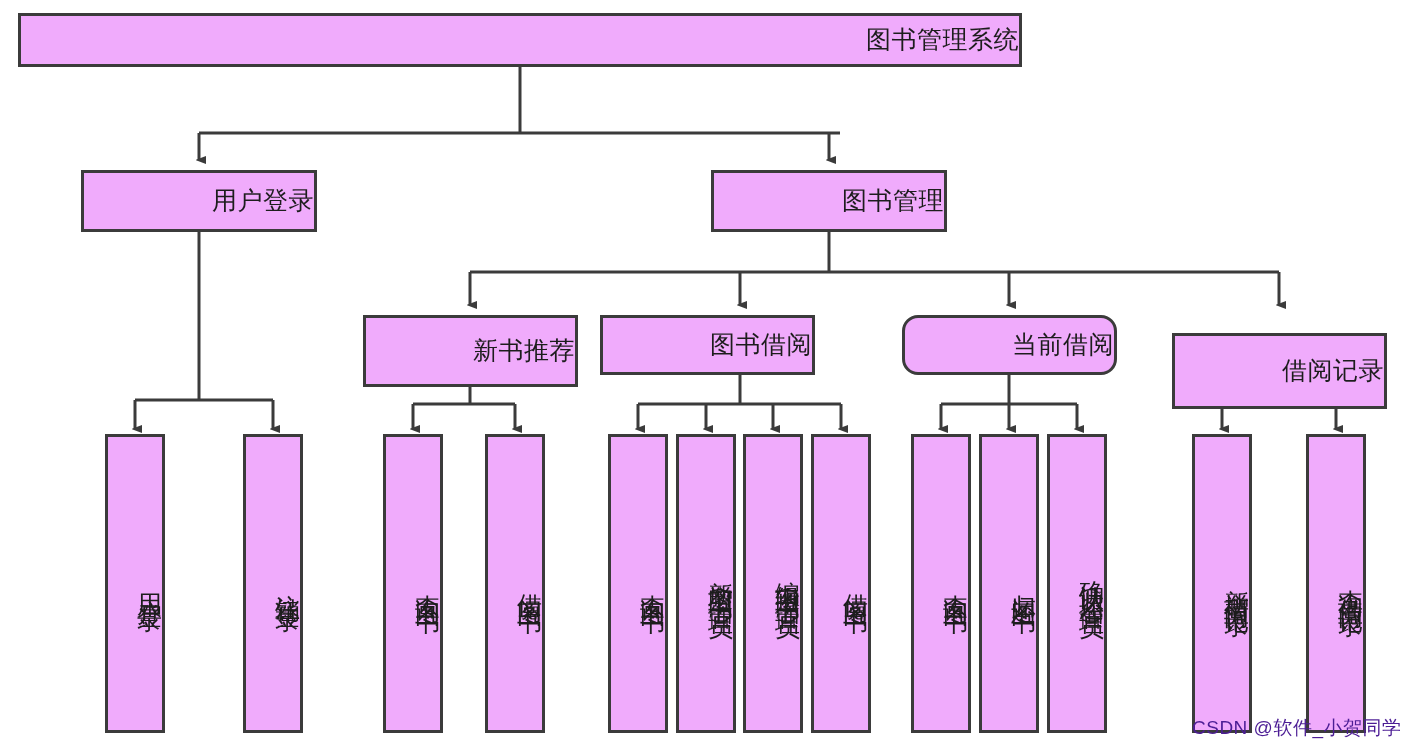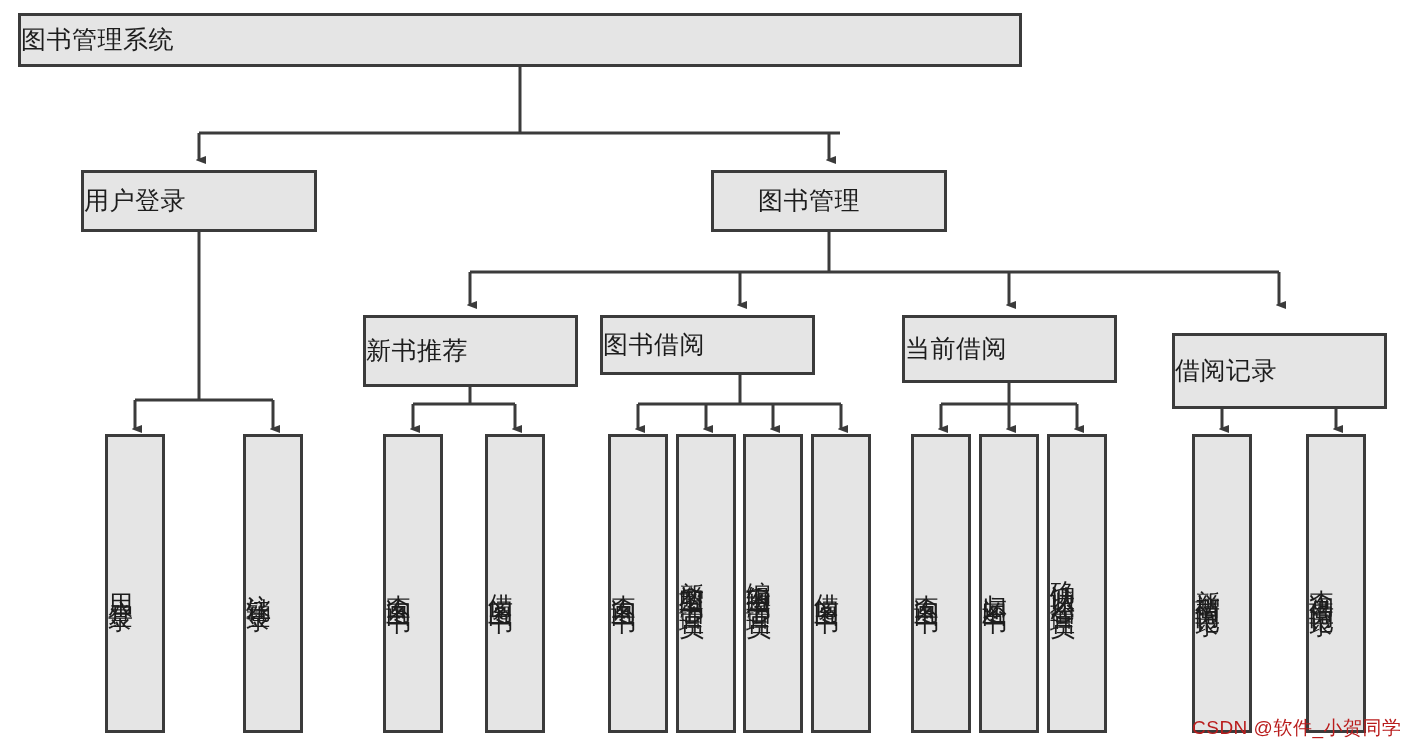--- a/index.html
+++ b/index.html
@@ -22,24 +22,24 @@
     left: 0;
     top: 0;
     width: 1405px;
     height: 747px;
     pointer-events: none;
   }
   .node {
     position: absolute;
     box-sizing: border-box;
     border: 3px solid #3b3b3b;
-    background: #e5e5e5;
+    background: #f0abfc;
     display: flex;
     align-items: center;
-    justify-content: flex-start;
+    justify-content: flex-end;
     color: #1d1d1d;
     line-height: 1.18;
   }
   .node.h {
     font-size: 25px;
     letter-spacing: 0.5px;
   }
   .node.v {
     font-size: 25px;
     letter-spacing: 1px;
@@ -50,21 +50,21 @@
     white-space: nowrap;
     letter-spacing: 5px;
     line-height: 1;
   }
   .htext {
     white-space: nowrap;
   }
   .watermark {
     position: absolute;
     font-size: 19px;
-    color: #b91c1c;
+    color: #4c1d95;
     white-space: nowrap;
     letter-spacing: 0.5px;
   }
 </style>
 </head>
 <body>
 
 <div id="canvas">
 
   <svg class="edges" viewBox="0 0 1405 747" xmlns="http://www.w3.org/2000/svg">
@@ -127,21 +127,21 @@
   <div class="node h" style="left:711px; top:170px; width:236px; height:62px;padding-left:44px;">
     <span class="htext">图书管理</span>
   </div>
 
   <div class="node h" style="left:363px; top:315px; width:215px; height:72px;">
     <span class="htext">新书推荐</span>
   </div>
   <div class="node h" style="left:600px; top:315px; width:215px; height:60px;">
     <span class="htext">图书借阅</span>
   </div>
-  <div class="node h" style="left:902px; top:315px; width:215px; height:68px;">
+  <div class="node h" style="left:902px; top:315px; width:215px; height:60px;border-radius:16px;">
     <span class="htext">当前借阅</span>
   </div>
   <div class="node h" style="left:1172px; top:333px; width:215px; height:76px;">
     <span class="htext">借阅记录</span>
   </div>
 
   <div class="node v" style="left:105px; top:434px; width:60px; height:299px;">
     <span class="vtext">用户登录</span>
   </div>
   <div class="node v" style="left:243px; top:434px; width:60px; height:299px;">

